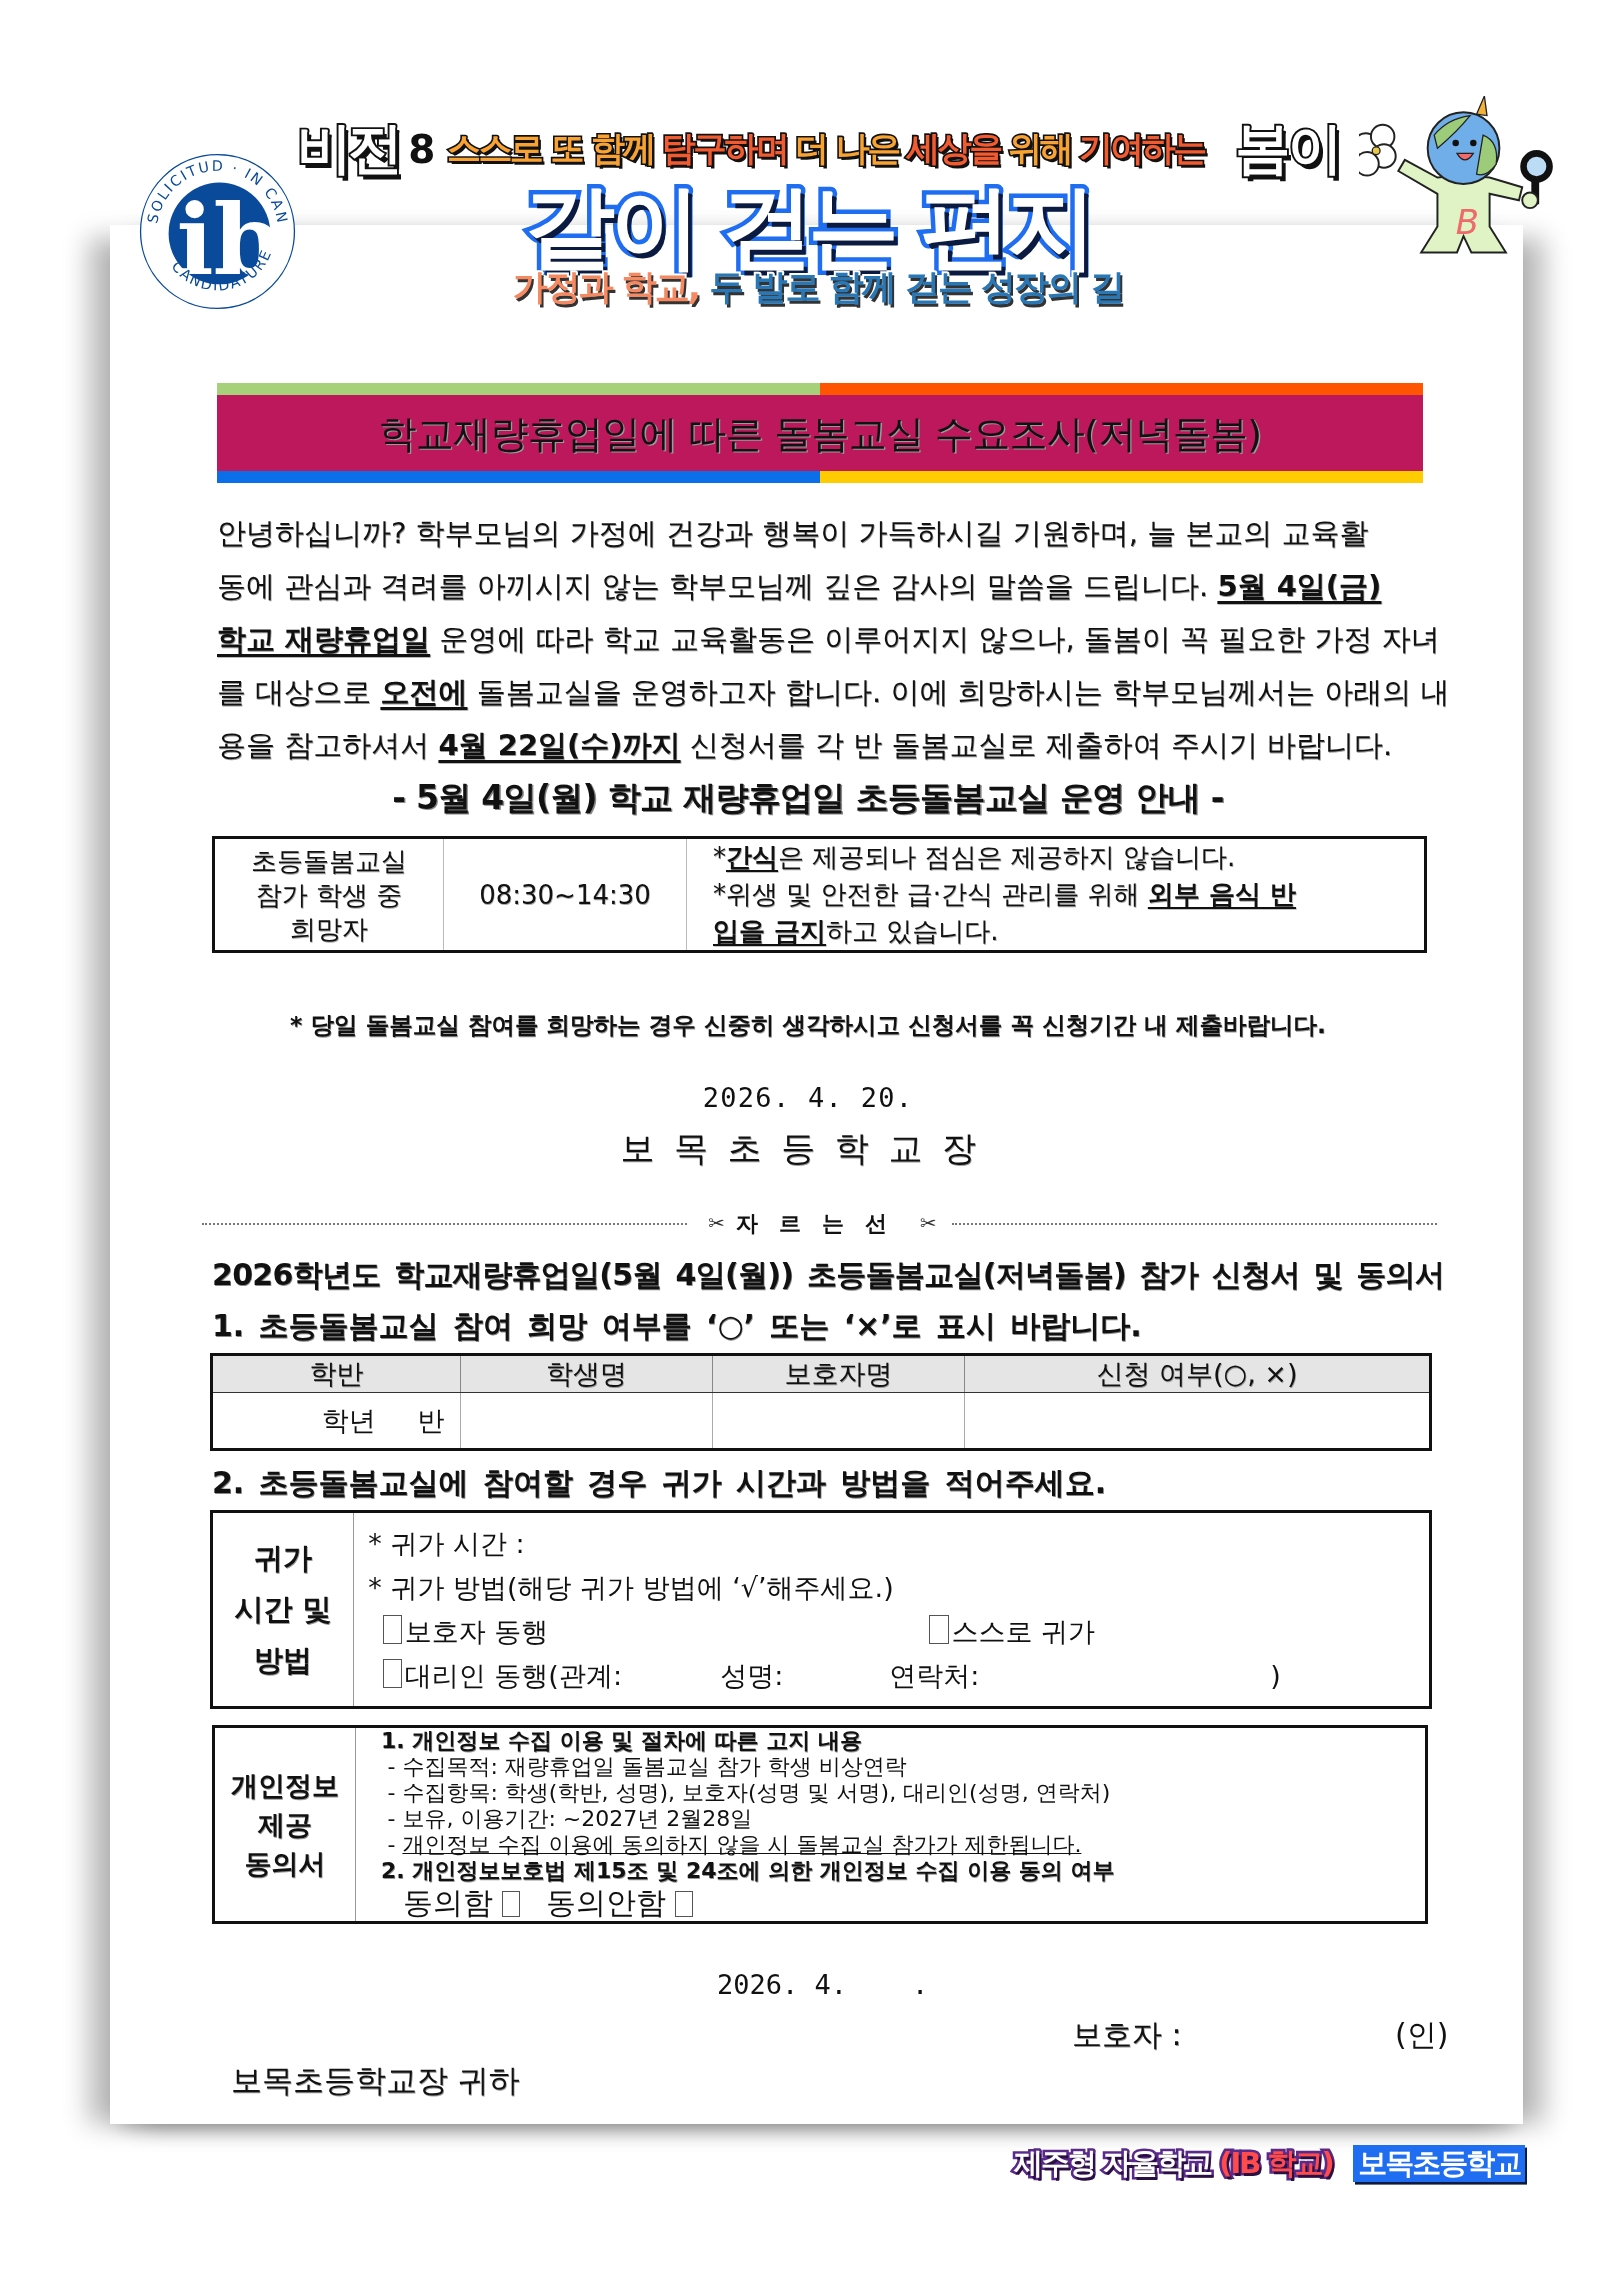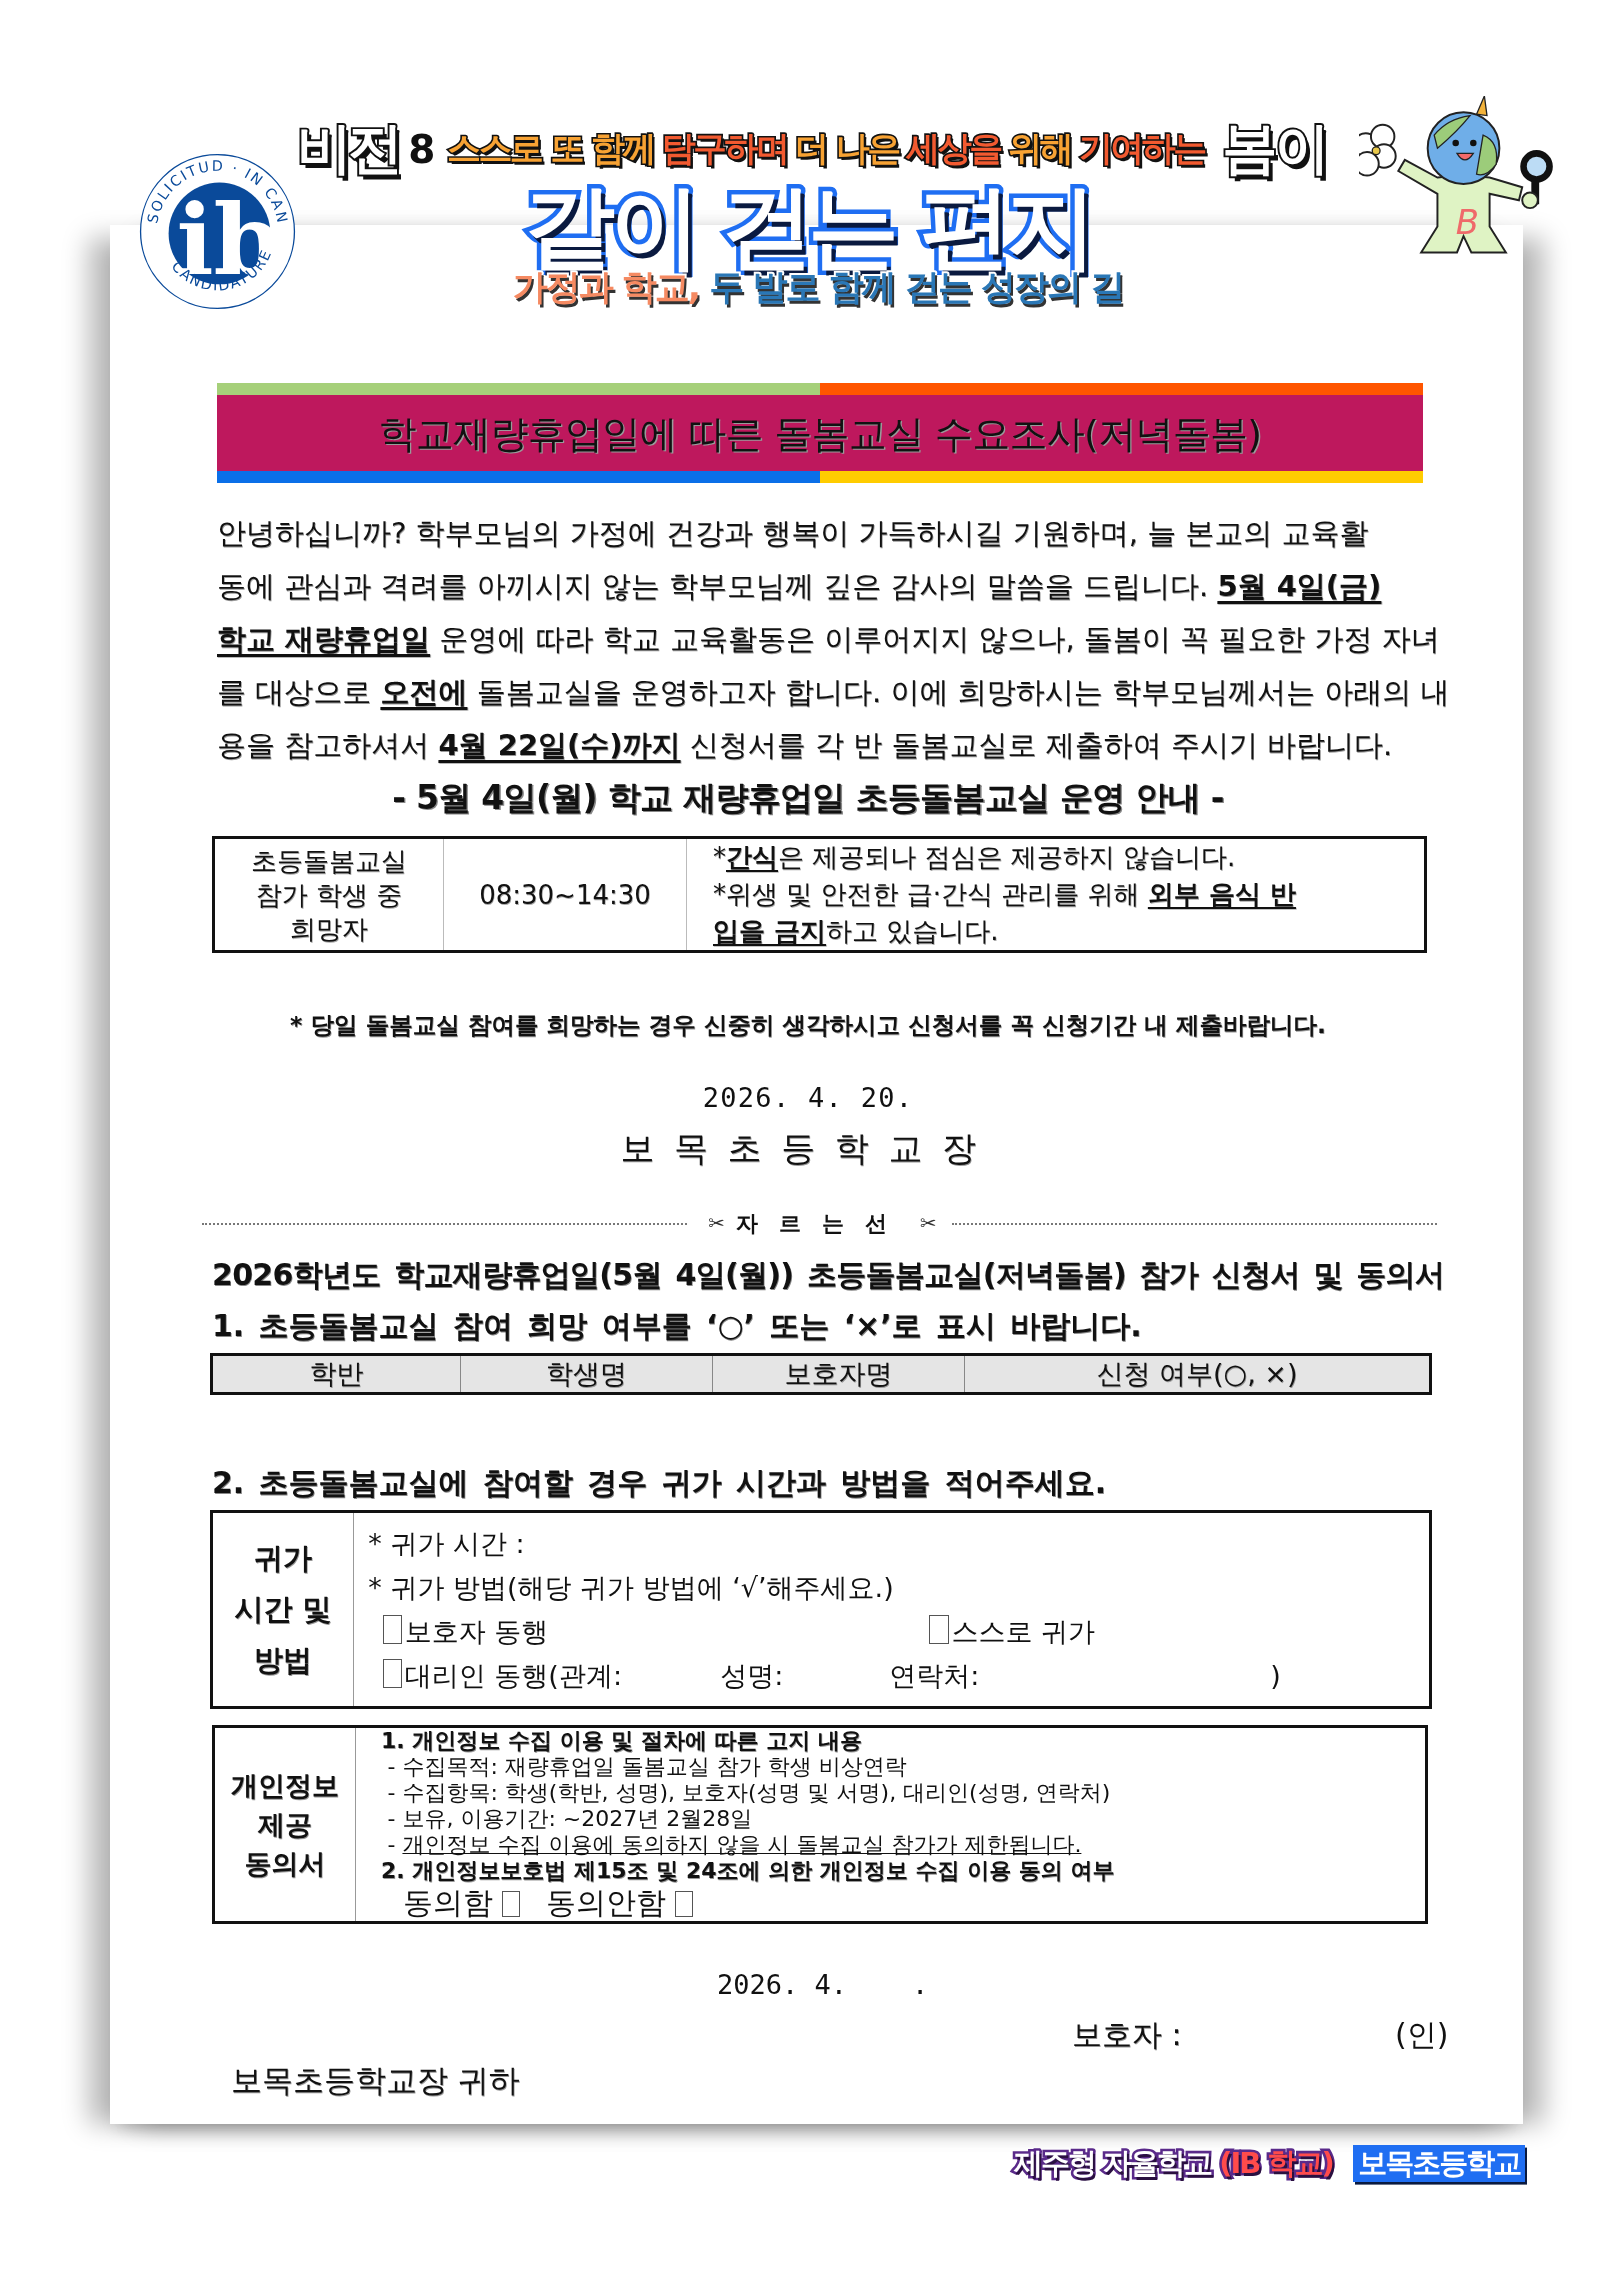--- a/index.html
+++ b/index.html
@@ -24,21 +24,21 @@
     text-shadow: 3.9px 4.6px 0 #111;
   }
   .vision .colon { font-size: 39px; font-weight: 700; color: #111; margin: 0 11.7px 0 9px; }
   .vision .seg {
     font-weight: 900; font-size: 34px; letter-spacing: -2.6px;
     -webkit-text-stroke: 3.3px #111; paint-order: stroke fill; text-shadow: 2.6px 3.3px 0 #111;
     margin-right: 7.8px;
   }
   .vision .bomi {
     font-weight: 900; font-size: 55px; color: #fff; letter-spacing: -2.6px;
-    -webkit-text-stroke: 3.9px #111; paint-order: stroke fill; text-shadow: 3.9px 4.6px 0 #111; margin-left: 10px; font-family: Liberation Serif, serif;
+    -webkit-text-stroke: 3.9px #111; paint-order: stroke fill; text-shadow: 3.9px 4.6px 0 #111; margin-left: 23px; font-family: Liberation Serif, serif;
   }
 
   .main-title {
     position: absolute; left: 0; width: 1616px; top: 166px; text-align: center;
     font-weight: 900; font-size: 91px; letter-spacing: -5.2px; color: #fff;
     -webkit-text-stroke: 9px #1f6ef2; paint-order: stroke fill;
     text-shadow: 3.9px 5.2px 0 #0a1a40;
   }
   .subtitle {
     position: absolute; left: 0; width: 1616px; top: 264px; text-align: center;
@@ -250,20 +250,26 @@
       <col style="width:252px">
       <col style="width:252px">
       <col>
     </colgroup>
   <tbody>
       <tr>
     <th>학반</th>
     <th>학생명</th>
     <th>보호자명</th>
     <th>신청 여부(○, ×)</th>
+  </tr>
+  <tr>
+    <td class="grade">학년 반</td>
+    <td></td>
+    <td></td>
+    <td></td>
   </tr>
 </tbody>
   </table>
 
 <div class="q2">2. 초등돌봄교실에 참여할 경우 귀가 시간과 방법을 적어주세요.</div>
 <table class="return-table">
   <tbody>
       <tr>
     <td class="head">
       <div>귀가</div>

